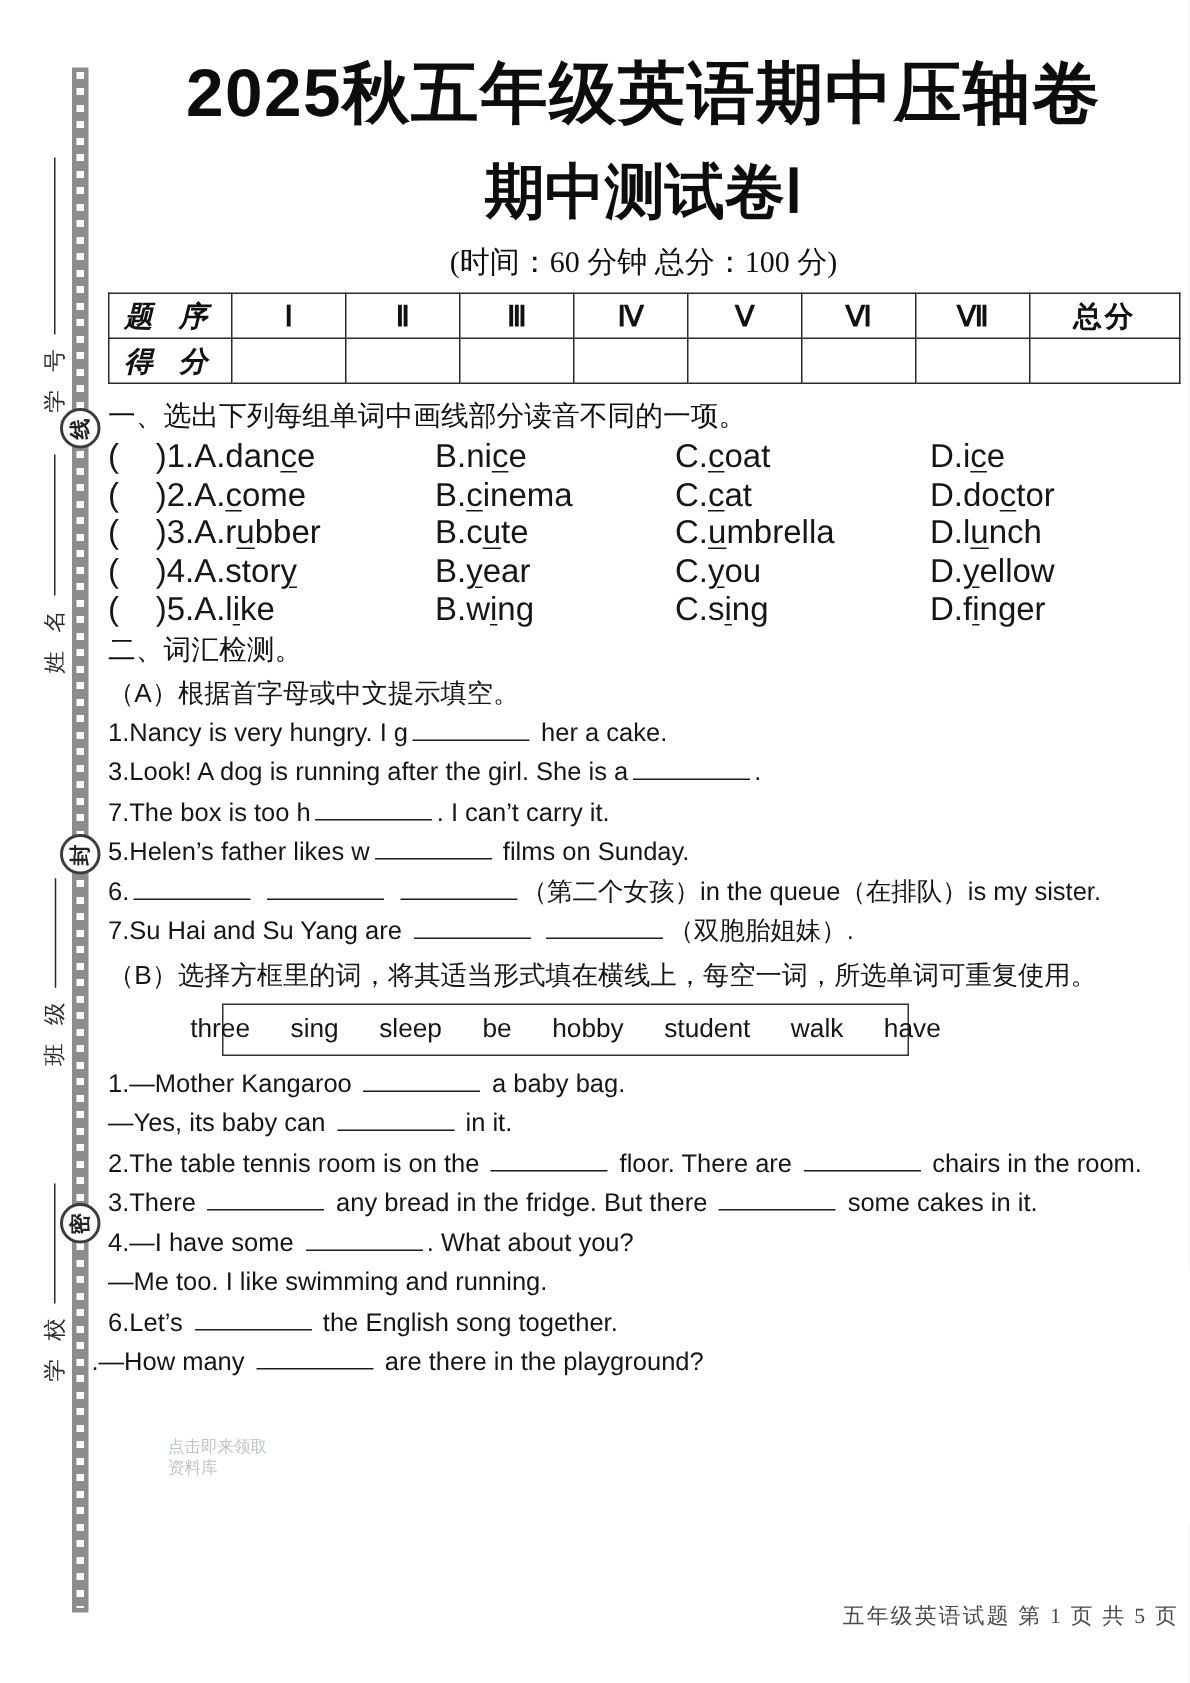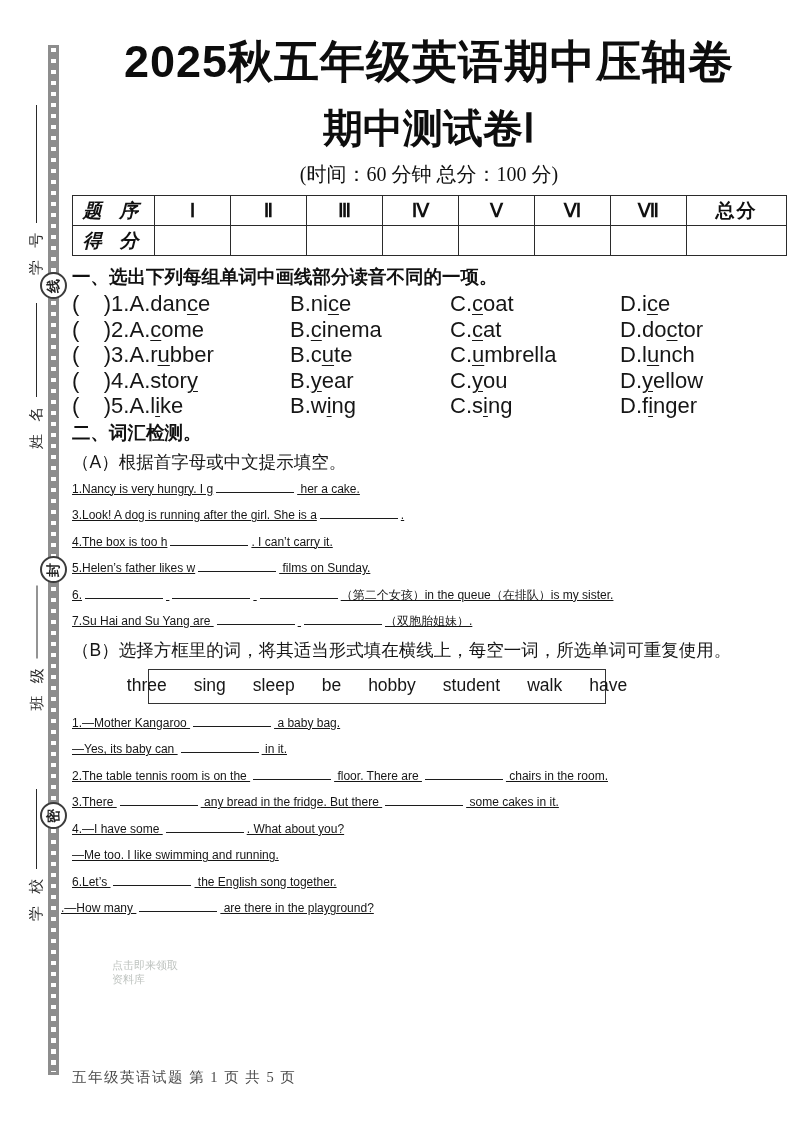--- a/index.html
+++ b/index.html
@@ -47,43 +47,43 @@
   
   table.score { border-collapse:collapse; width:714px; table-layout:fixed; }
   table.score td {
     border:1.6px solid #2b2b2b; height:30px; text-align:center;
     font-size:19px; font-weight:700; color:#111; padding:0;
   }
   td.c-lab { width:82px; letter-spacing:6px;font-style:italic; }
   td.c-num { width:76px; }
   td.c-tot { width:100px; letter-spacing:2px; }
   
-  .sec-head { font-size:18.5px; font-weight:700; color:#111; margin-top:8px; line-height:1.45; }
+  .sec-head { font-size:18.5px; font-weight:400; color:#111; margin-top:8px; line-height:1.45; }
   .mc-row {
     display:grid; grid-template-columns:218px 160px 170px 166px;
     font-size:22px; line-height:25.5px; color:#161616;
   }
   .mc-row .lead { white-space:pre; }
   .u { text-decoration:underline; text-underline-offset:2.5px; text-decoration-thickness:1.4px; }
   .sub-head { font-size:17.5px; color:#161616; margin-top:3px; line-height:1.5; }
-  .fill-item { font-size:12px; line-height:26.5px; color:#161616;text-decoration:underline; }
+  .fill-item { font-size:17px; line-height:26.5px; color:#161616; }
   .blank {
     display:inline-block; width:78px; height:0.95em;
     border-bottom:1.5px solid #1c1c1c; margin:0 3px; vertical-align:baseline;
   }
   .wordbox {
     width:458px; margin:5px 0 6px 76px; border:1.6px solid #333;
     display:flex; justify-content:center; gap:27px; padding:5px 10px 7px 10px;
     font-size:17.5px; color:#161616;
   }
   .b-intro { font-size:17.5px; color:#161616; line-height:1.55; margin-top:2px; }
   .neg-indent { margin-left:-11px; }
   
   .footer {
-    position:absolute; left:72px; width:714px; top:1068px; text-align:left;
+    position:absolute; left:72px; width:714px; top:1068px; text-align:right;
     font-family:"Liberation Serif", serif; font-size:14.5px; color:#4a4a4a; letter-spacing:1.5px;
   }
   .watermark {
     position:absolute; left:112px; top:958px; font-size:11px; line-height:14px;
     color:rgba(125,135,128,0.5); filter:blur(0.4px); z-index:2; pointer-events:none;
   }
 </style>
 </head>
 <body>
 
@@ -182,21 +182,21 @@
           <div><span>C.s<span class="u">i</span>ng</span></div>
           <div><span>D.f<span class="u">i</span>nger</span></div>
         </div>
       </div>
 
     <div class="sec-head" style="margin-top:1px;">二、词汇检测。</div>
     <div class="sub-head">（A）根据首字母或中文提示填空。</div>
     <div id="partA-block">
         <div class="fill-item"><span>1.Nancy is very hungry. I g</span><span class="blank"></span><span>  her a cake.</span></div>
         <div class="fill-item"><span>3.Look! A dog is running after the girl. She is a</span><span class="blank"></span><span>.</span></div>
-        <div class="fill-item"><span>4.The box is too h</span><span class="blank"></span><span>. I can’t carry it.</span></div>
+        <div class="fill-item"><span>7.The box is too h</span><span class="blank"></span><span>. I can’t carry it.</span></div>
         <div class="fill-item"><span>5.Helen’s father likes w</span><span class="blank"></span><span>  films on Sunday.</span></div>
         <div class="fill-item"><span>6.</span><span class="blank"></span><span> </span><span class="blank"></span><span> </span><span class="blank"></span><span>（第二个女孩）in the queue（在排队）is my sister.</span></div>
         <div class="fill-item"><span>7.Su Hai and Su Yang are  </span><span class="blank"></span><span> </span><span class="blank"></span><span>（双胞胎姐妹）.</span></div>
       </div>
 
     <div class="b-intro">（B）选择方框里的词，将其适当形式填在横线上，每空一词，所选单词可重复使用。</div>
     <div class="wordbox" id="wordbox">
         <span>three</span>
         <span>sing</span>
         <span>sleep</span>

